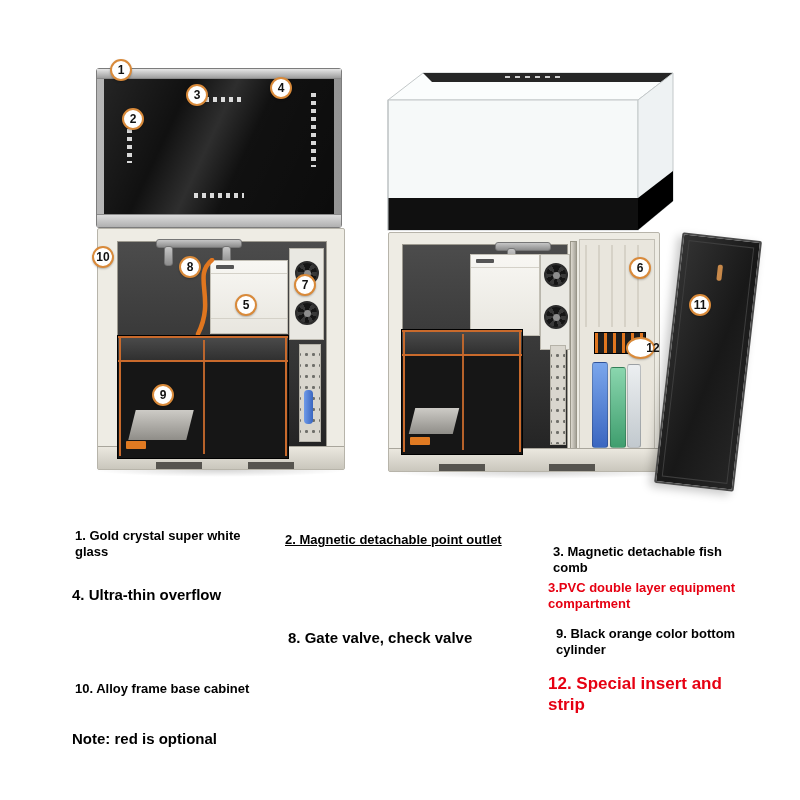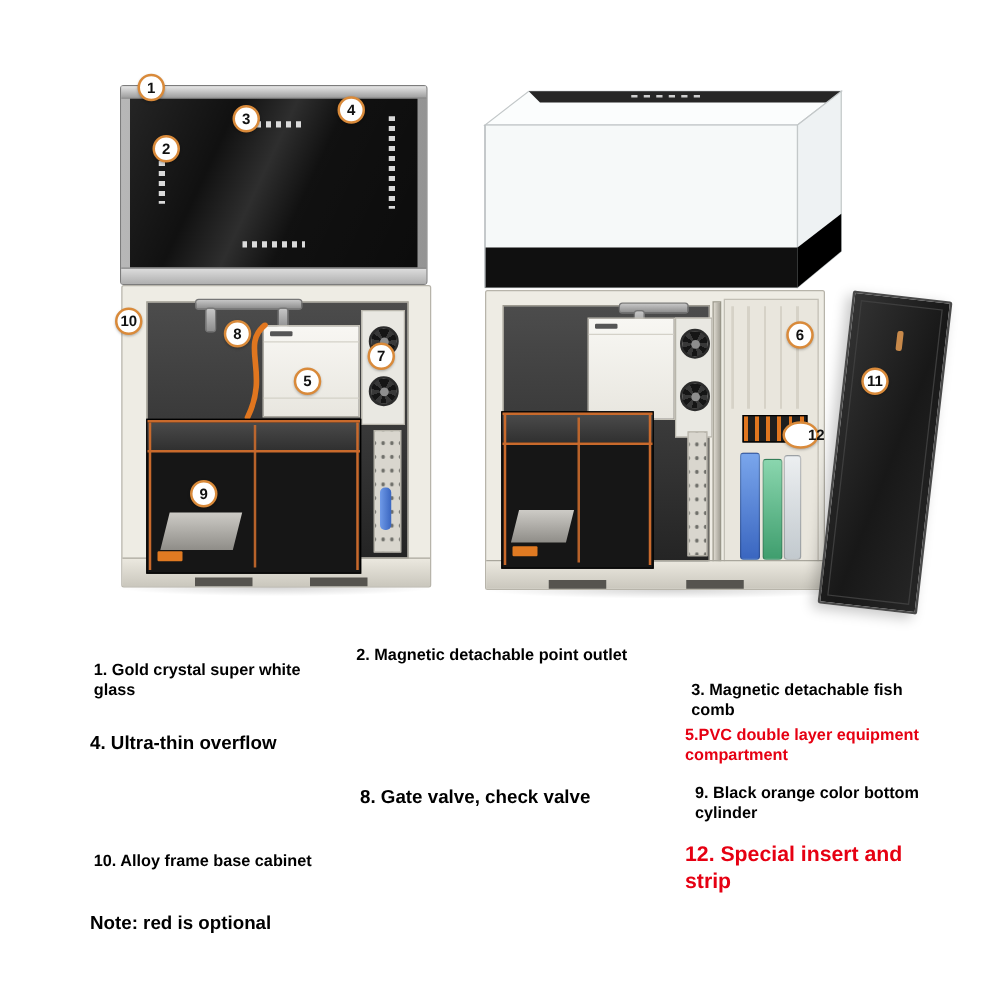--- a/index.html
+++ b/index.html
@@ -211,25 +211,25 @@
   <div class="callout" style="left:629px;top:257px;">6</div>
   <div class="callout" style="left:294px;top:274px;">7</div>
   <div class="callout" style="left:179px;top:256px;">8</div>
   <div class="callout" style="left:152px;top:384px;">9</div>
   <div class="callout" style="left:92px;top:246px;">10</div>
   <div class="callout" style="left:689px;top:294px;">11</div>
   <div class="callout" style="left:626px;top:337px;padding-left:25px;">12</div>
 
   <div class="feature-label fs13" style="left:75px;top:528px;">1. Gold crystal super white
 glass</div>
-  <div class="feature-label fs13" style="left:285px;top:516px;">2. Magnetic detachable point outlet</div>
+  <div class="feature-label fs13" style="left:285px;top:532px;text-decoration:underline;">2. Magnetic detachable point outlet</div>
   <div class="feature-label fs13" style="left:553px;top:544px;">3. Magnetic detachable fish
 comb</div>
   <div class="feature-label fs15" style="left:72px;top:586px;">4. Ultra-thin overflow</div>
-  <div class="feature-label fs13 red" style="left:548px;top:580px;">5.PVC double layer equipment
+  <div class="feature-label fs13 red" style="left:548px;top:580px;">3.PVC double layer equipment
 compartment</div>
   <div class="feature-label fs15" style="left:288px;top:629px;">8. Gate valve, check valve</div>
   <div class="feature-label fs13" style="left:556px;top:626px;">9. Black orange color bottom
 cylinder</div>
   <div class="feature-label fs13" style="left:75px;top:681px;text-align:center;">10. Alloy frame base cabinet</div>
   <div class="feature-label fs17 red" style="left:548px;top:674px;">12. Special insert and
 strip</div>
   <div class="feature-label fs15" style="left:72px;top:730px;">Note: red is optional</div>
 
 </div>

